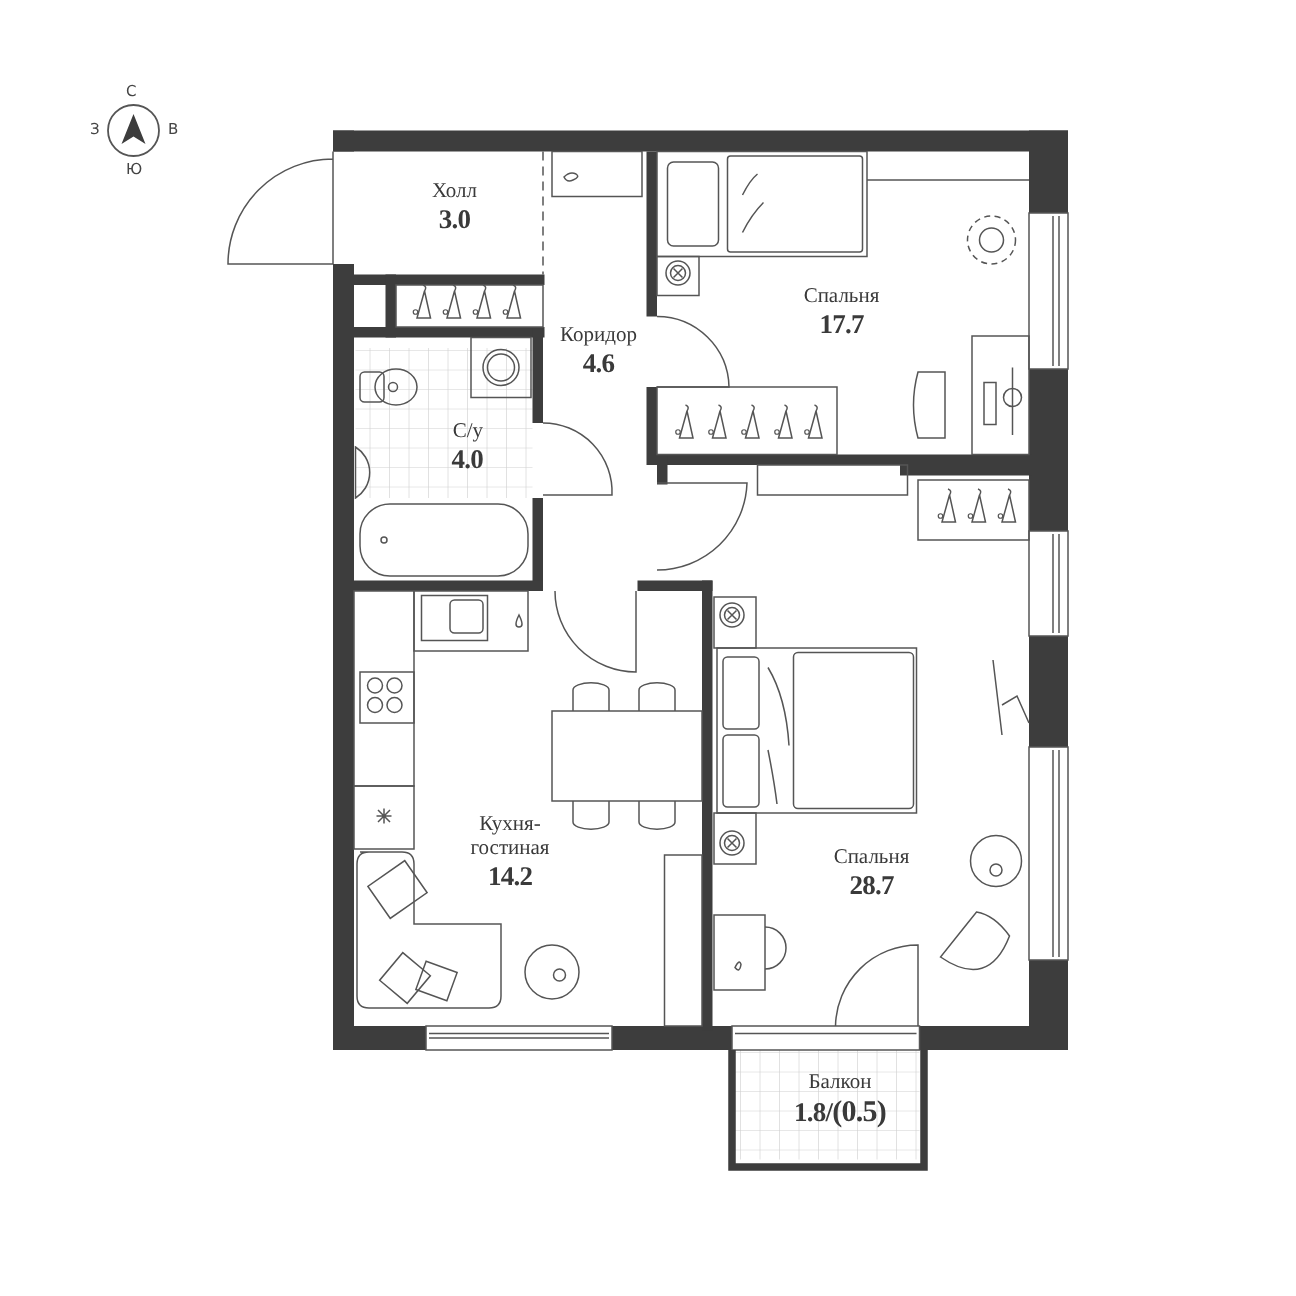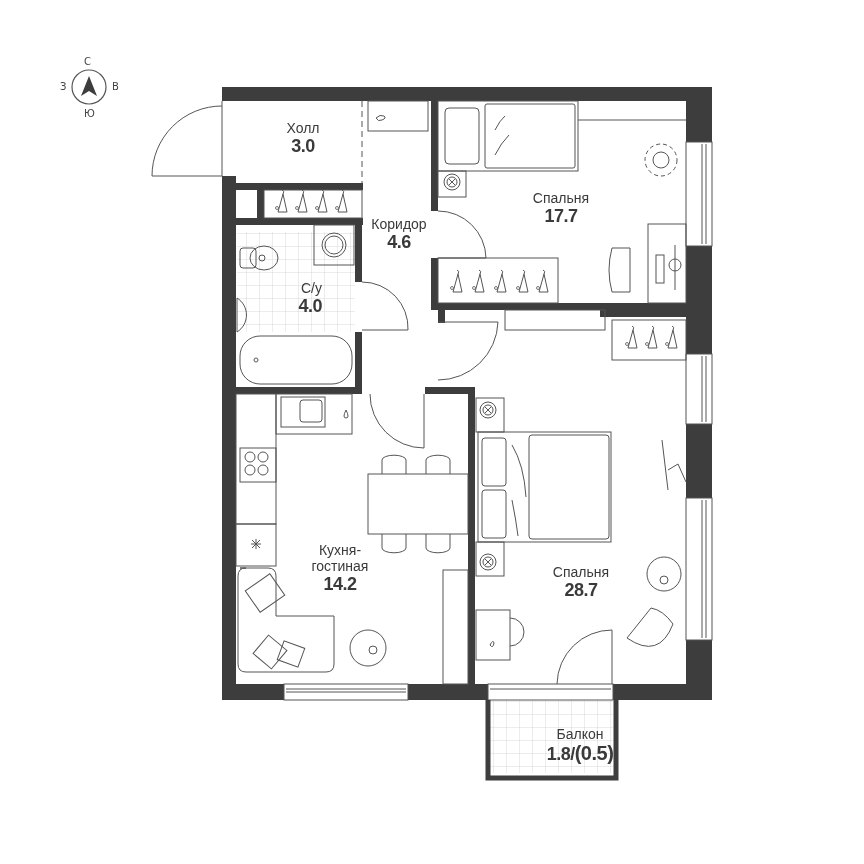--- a/index.html
+++ b/index.html
@@ -1,18 +1,18 @@
 <!DOCTYPE html>
 <html><head>
 <meta charset="utf-8">
 <style>
   html, body { margin:0; padding:0; background:#ffffff; }
   body { width:864px; height:864px; position:relative; overflow:hidden; font-family:"Liberation Sans", "DejaVu Sans", sans-serif; }
   #plan { position:absolute; left:0; top:0; }
-  .label { position:absolute; text-align:center; color:#3a3a3a; font-family:Liberation Sans, sans-serif; line-height:1.15; }
+  .label { position:absolute; text-align:center; color:#3a3a3a; font-family:Liberation Serif, serif; line-height:1.15; }
   .room-name { font-size:14px; font-weight:normal; display:block; }
   .room-area { font-size:18px; font-weight:bold; display:block; letter-spacing:-0.5px; }
   .room-area small { font-size:20px; font-weight:bold; }
   .compass-letter { position:absolute; font-size:10px; color:#444; font-family:"DejaVu Sans", sans-serif; }
 </style>
 </head>
 <body>
 
 <svg id="plan" width="864" height="864" viewBox="0 0 864 864">
   <defs>
@@ -239,16 +239,16 @@
 </div>
 <div class="label" style="left:290px; top:542px; width:100px;">
   <span class="room-name">Кухня-</span>
   <span class="room-name">гостиная</span>
   <span class="room-area">14.2</span>
 </div>
 <div class="label" style="left:538px; top:564px; width:86px;">
   <span class="room-name">Спальня</span>
   <span class="room-area">28.7</span>
 </div>
-<div class="label" style="left:528px; top:714px; width:104px;margin-top:12px;">
+<div class="label" style="left:508px; top:714px; width:104px;">
   <span class="room-name">Балкон</span>
   <span class="room-area"><span>1.8/</span><small>(0.5)</small></span>
 </div>
 
 </body></html>

